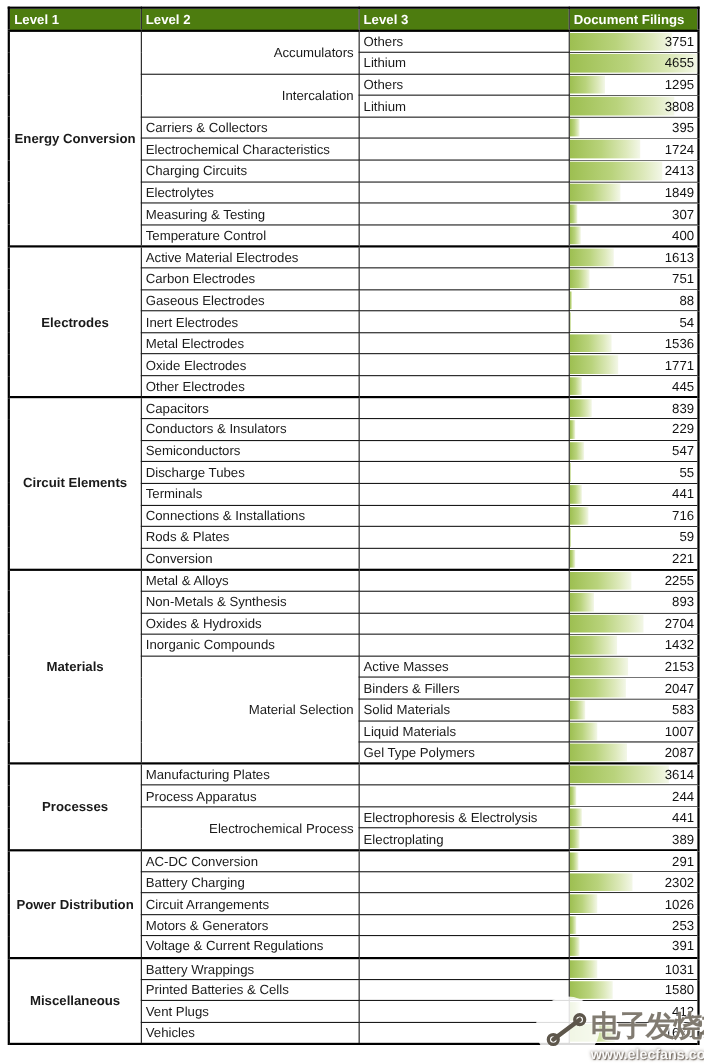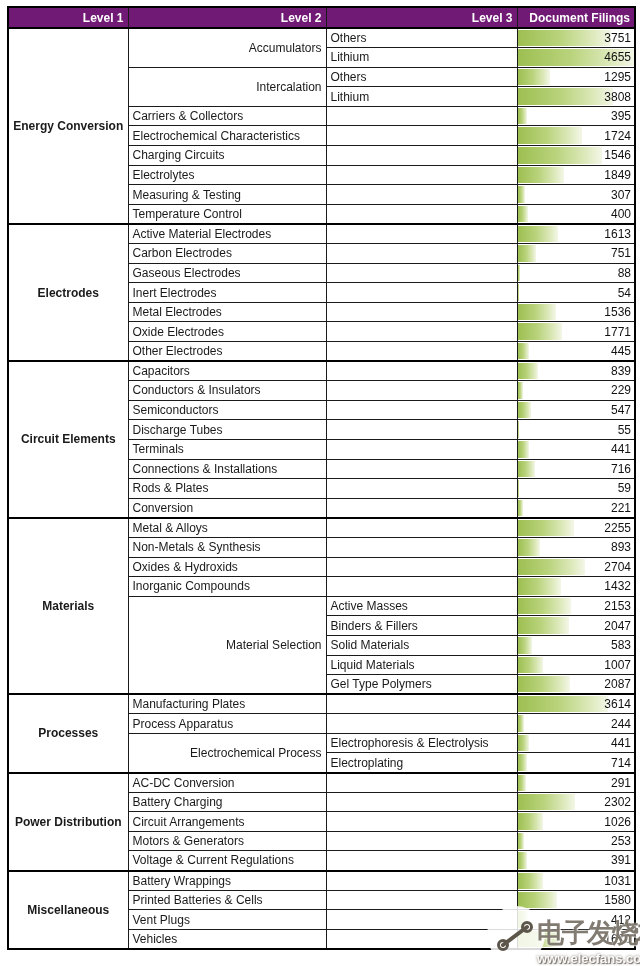--- a/index.html
+++ b/index.html
@@ -23,24 +23,24 @@
   col.c4 { width: 118px; }
   th, td {
     border: 1px solid #1a1a1a;
     font-size: 12px;
     padding: 0 4px;
     overflow: hidden;
     white-space: nowrap;
   }
   thead th {
     height: 21px;
-    background: #701a75;
+    background: #4d7c0f;
     color: #ffffff;
     font-weight: bold;
-    text-align: right;
+    text-align: left;
     border-bottom: 2px solid #000;
   }
   tbody td { height: 19.6px; color: #1a1a1a; background: #ffffff; }
   tr.section-start td { border-top: 2px solid #000; }
   td.level1-cell {
     font-weight: bold;
     text-align: center;
     white-space: normal;
     border-left: 2px solid #000;
   }
@@ -157,21 +157,21 @@
           <td class="filing-cell">
             <div class="databar" style="width: 55.3%;"></div>
             <span class="filing-num">1724</span>
           </td>
         </tr>
         <tr>
           <td class="level3-cell">Charging Circuits</td>
           <td class="level3-cell"></td>
           <td class="filing-cell">
             <div class="databar" style="width: 72.3%;"></div>
-            <span class="filing-num">1546</span>
+            <span class="filing-num">2413</span>
           </td>
         </tr>
         <tr>
           <td class="level3-cell">Electrolytes</td>
           <td class="level3-cell"></td>
           <td class="filing-cell">
             <div class="databar" style="width: 39.7%;"></div>
             <span class="filing-num">1849</span>
           </td>
         </tr>
@@ -404,21 +404,21 @@
           <td class="level3-cell">Electrophoresis &amp; Electrolysis</td>
           <td class="filing-cell">
             <div class="databar" style="width: 9.5%;"></div>
             <span class="filing-num">441</span>
           </td>
         </tr>
         <tr>
           <td class="level3-cell">Electroplating</td>
           <td class="filing-cell">
             <div class="databar" style="width: 8.4%;"></div>
-            <span class="filing-num">714</span>
+            <span class="filing-num">389</span>
           </td>
         </tr>
         <tr class="section-start">
           <td class="level1-cell" rowspan="5">Power Distribution</td>
           <td class="level3-cell">AC-DC Conversion</td>
           <td class="level3-cell"></td>
           <td class="filing-cell">
             <div class="databar" style="width: 7%;"></div>
             <span class="filing-num">291</span>
           </td>

